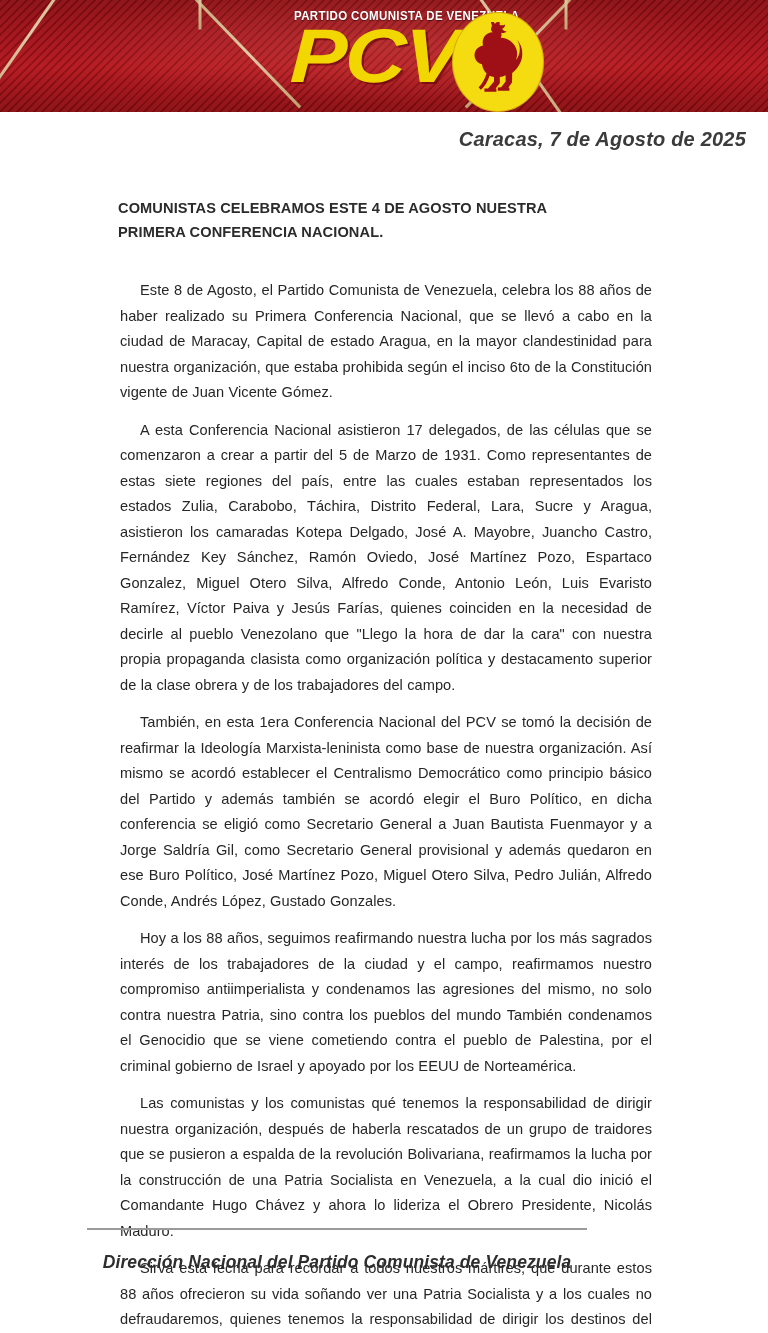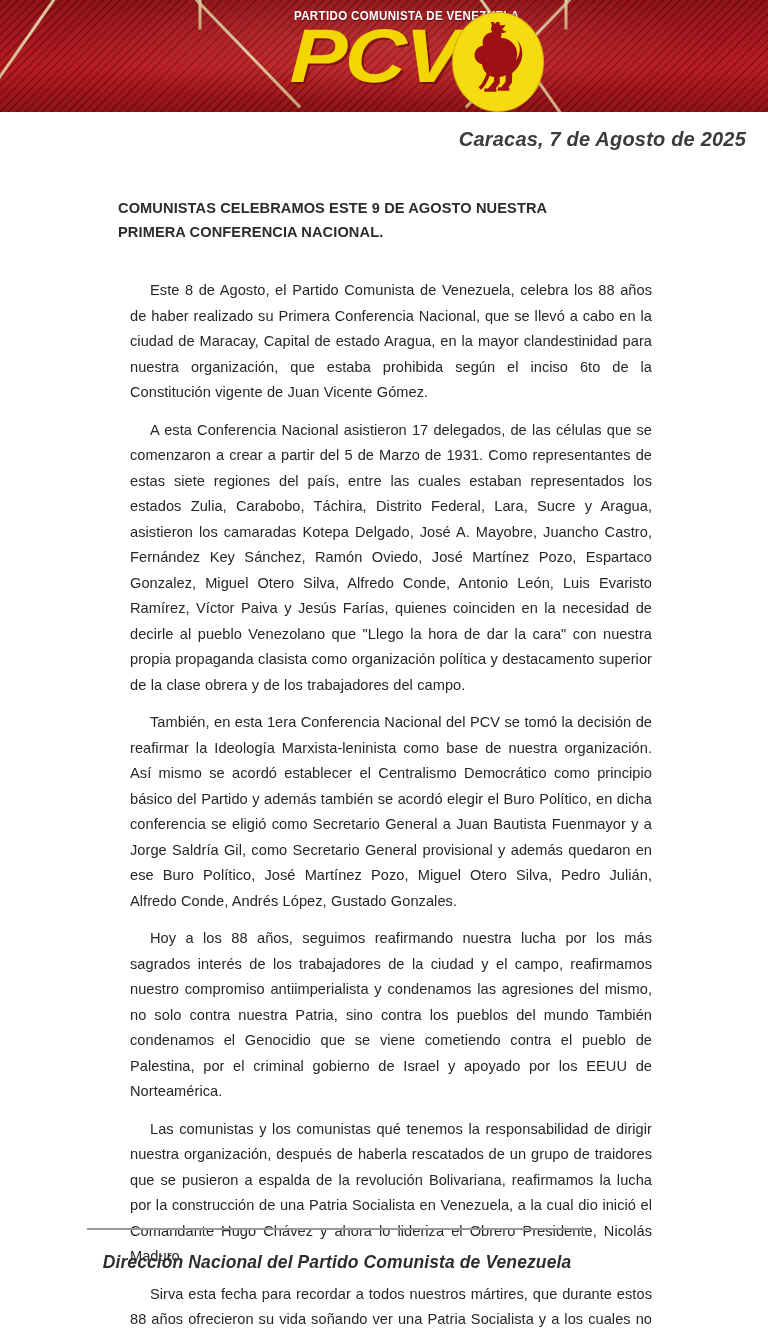--- a/index.html
+++ b/index.html
@@ -124,21 +124,21 @@
   }
   .doc-title {
     font-size: 14.6px;
     line-height: 24px;
     color: #2b2b2b;
     margin: 0 0 34px 0;
     max-width: 470px;
     letter-spacing: .1px;
   }
   .para {
-    margin: 0 0 12px 12px;
+    margin: 0 0 12px 2px;
     font-size: 14.6px;
     line-height: 25.5px;
     text-align: justify;
     text-indent: 20px;
     color: #262626;
     letter-spacing: .05px;
     word-spacing: .2px;
   }
   .para:last-child { margin-bottom: 0; }
 
@@ -197,21 +197,21 @@
                  c-0.4 1.8 -1.6 3.4 -3.2 4.2 c-0.8 -1.8 -2.4 -3.0 -4.4 -3.4 z"></path>
         <path fill="#9e1015" d="M24 12.5 a2.2 2.2 0 1 0 0.1 0 z"></path>
       </svg>
     </div>
   </div>
 </div>
 
 <div class="dateline">Caracas, 7 de Agosto de 2025</div>
 
 <div class="doc">
-  <h1 class="doc-title">COMUNISTAS CELEBRAMOS ESTE 9 DE AGOSTO NUESTRA PRIMERA CONFERENCIA NACIONAL.</h1>
+  <h1 class="doc-title">COMUNISTAS CELEBRAMOS ESTE 4 DE AGOSTO NUESTRA PRIMERA CONFERENCIA NACIONAL.</h1>
 
   <p class="para">Este 8 de Agosto, el Partido Comunista de Venezuela, celebra los 88 años de haber realizado su Primera Conferencia Nacional,  que se llevó a cabo  en la ciudad de Maracay, Capital de estado Aragua, en la mayor   clandestinidad para nuestra organización,  que estaba prohibida según el inciso 6to de la Constitución vigente de Juan Vicente Gómez.</p>
   <p class="para">A esta Conferencia Nacional asistieron  17 delegados, de las células que se comenzaron a crear a partir del 5 de Marzo de 1931. Como representantes de estas siete regiones del país, entre las cuales estaban representados los estados Zulia, Carabobo, Táchira, Distrito Federal, Lara, Sucre y Aragua,  asistieron los camaradas Kotepa Delgado, José A. Mayobre, Juancho Castro, Fernández Key Sánchez, Ramón Oviedo, José Martínez Pozo, Espartaco Gonzalez, Miguel Otero Silva, Alfredo Conde, Antonio León, Luis Evaristo Ramírez, Víctor Paiva y Jesús Farías, quienes coinciden en la necesidad de decirle al pueblo Venezolano que "Llego la hora de dar la cara" con nuestra propia propaganda clasista como organización política y destacamento superior de la clase obrera y de los trabajadores del campo.</p>
   <p class="para">También, en esta 1era Conferencia Nacional del PCV se tomó la decisión de reafirmar la Ideología Marxista-leninista como base de nuestra organización. Así mismo se acordó establecer el Centralismo Democrático como principio básico del Partido y además también se acordó elegir el Buro Político,  en dicha conferencia se eligió como Secretario General a Juan Bautista Fuenmayor y a Jorge Saldría Gil, como Secretario General provisional y además quedaron en ese Buro Político, José Martínez Pozo, Miguel Otero Silva, Pedro Julián, Alfredo Conde, Andrés López, Gustado Gonzales.</p>
   <p class="para">Hoy a los 88 años,  seguimos reafirmando nuestra lucha por los más sagrados interés de los trabajadores de la ciudad y el campo, reafirmamos nuestro compromiso antiimperialista y condenamos las agresiones del mismo, no solo contra nuestra Patria, sino contra los pueblos del mundo También condenamos el Genocidio que se viene cometiendo contra el pueblo de Palestina, por el criminal gobierno de Israel y apoyado por los EEUU de Norteamérica.</p>
   <p class="para">Las comunistas y los comunistas qué tenemos la responsabilidad de dirigir nuestra organización, después de haberla rescatados de un grupo de traidores que se pusieron a espalda de la revolución Bolivariana, reafirmamos la lucha por la construcción de una Patria Socialista en Venezuela, a la cual dio inició el Comandante Hugo Chávez y ahora lo lideriza el Obrero Presidente, Nicolás Maduro.</p>
   <p class="para">Sirva esta fecha para recordar a todos nuestros mártires, que durante estos 88 años ofrecieron su vida soñando ver una Patria Socialista y a los  cuales no defraudaremos, quienes tenemos la responsabilidad de dirigir los destinos del Partido.</p>
 </div>
 
 <div class="footer">

